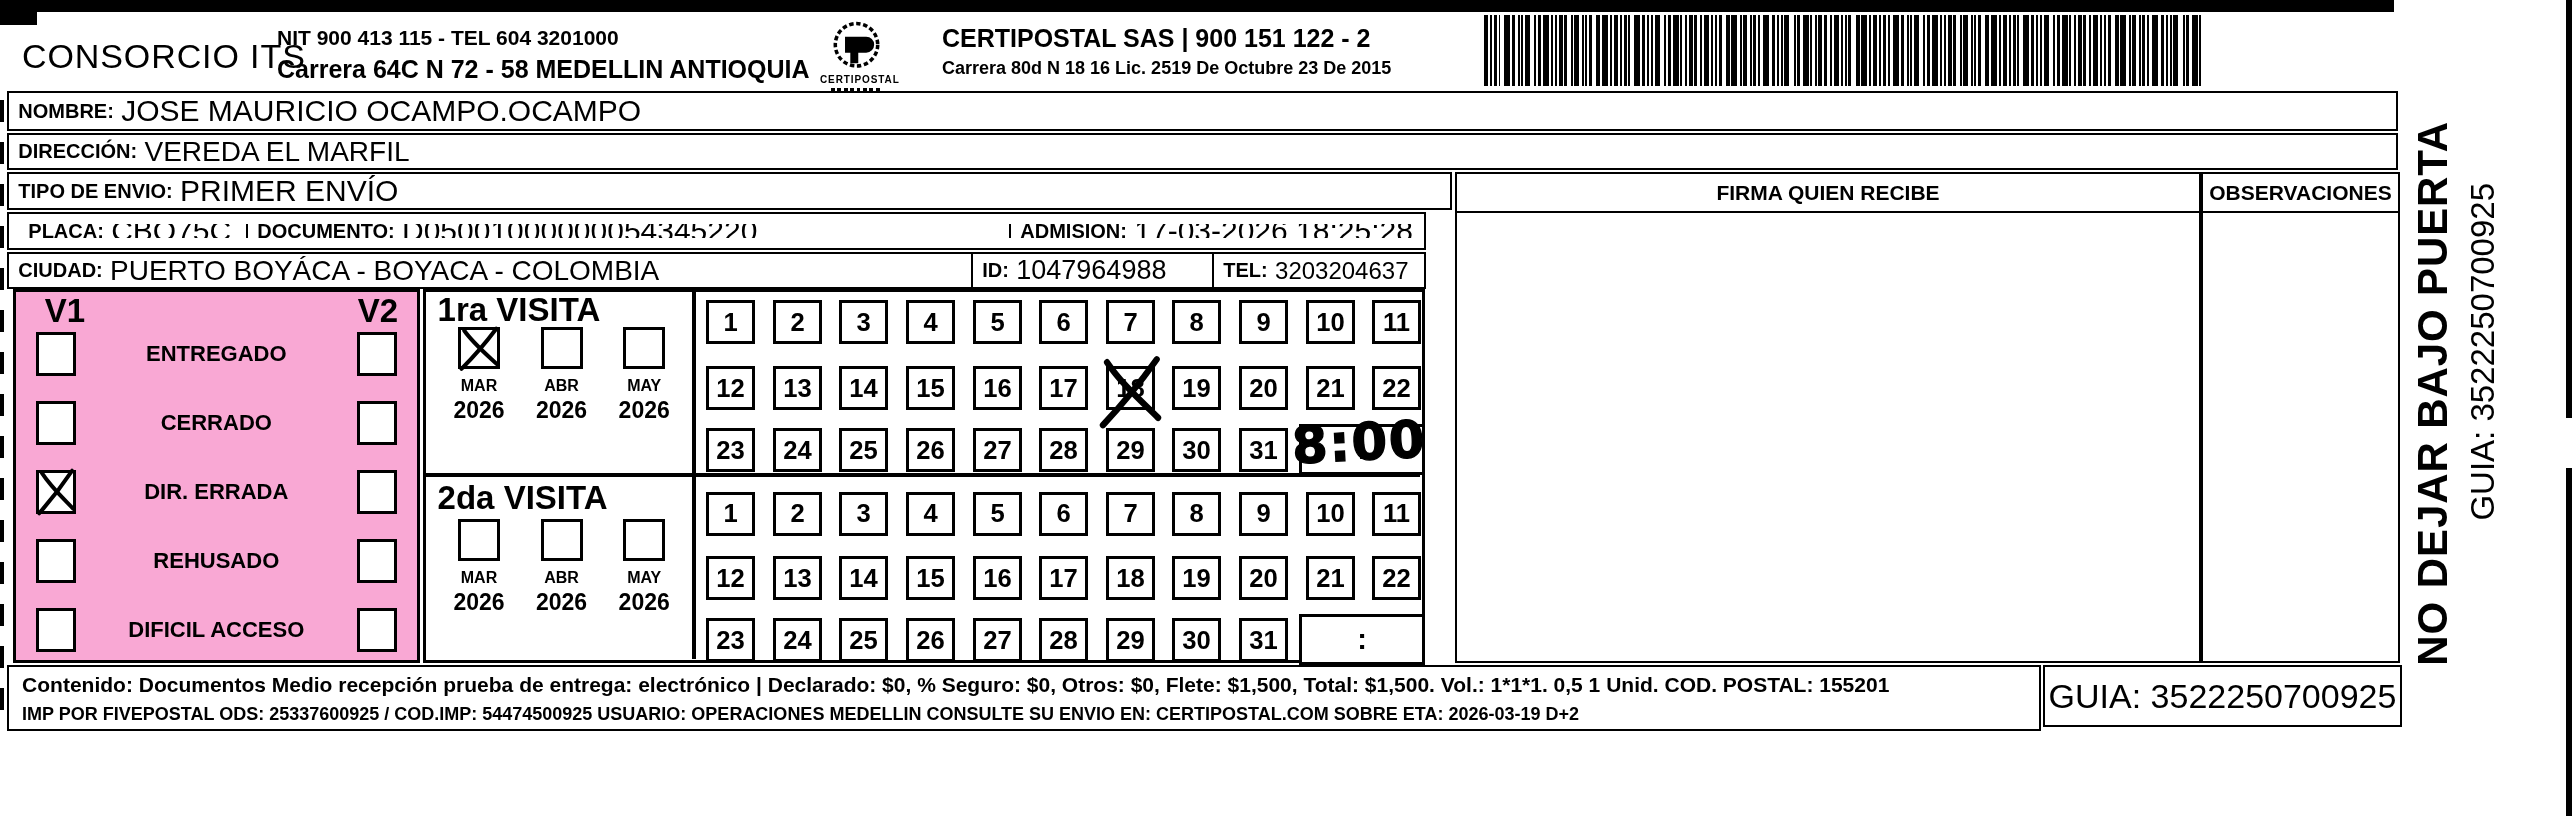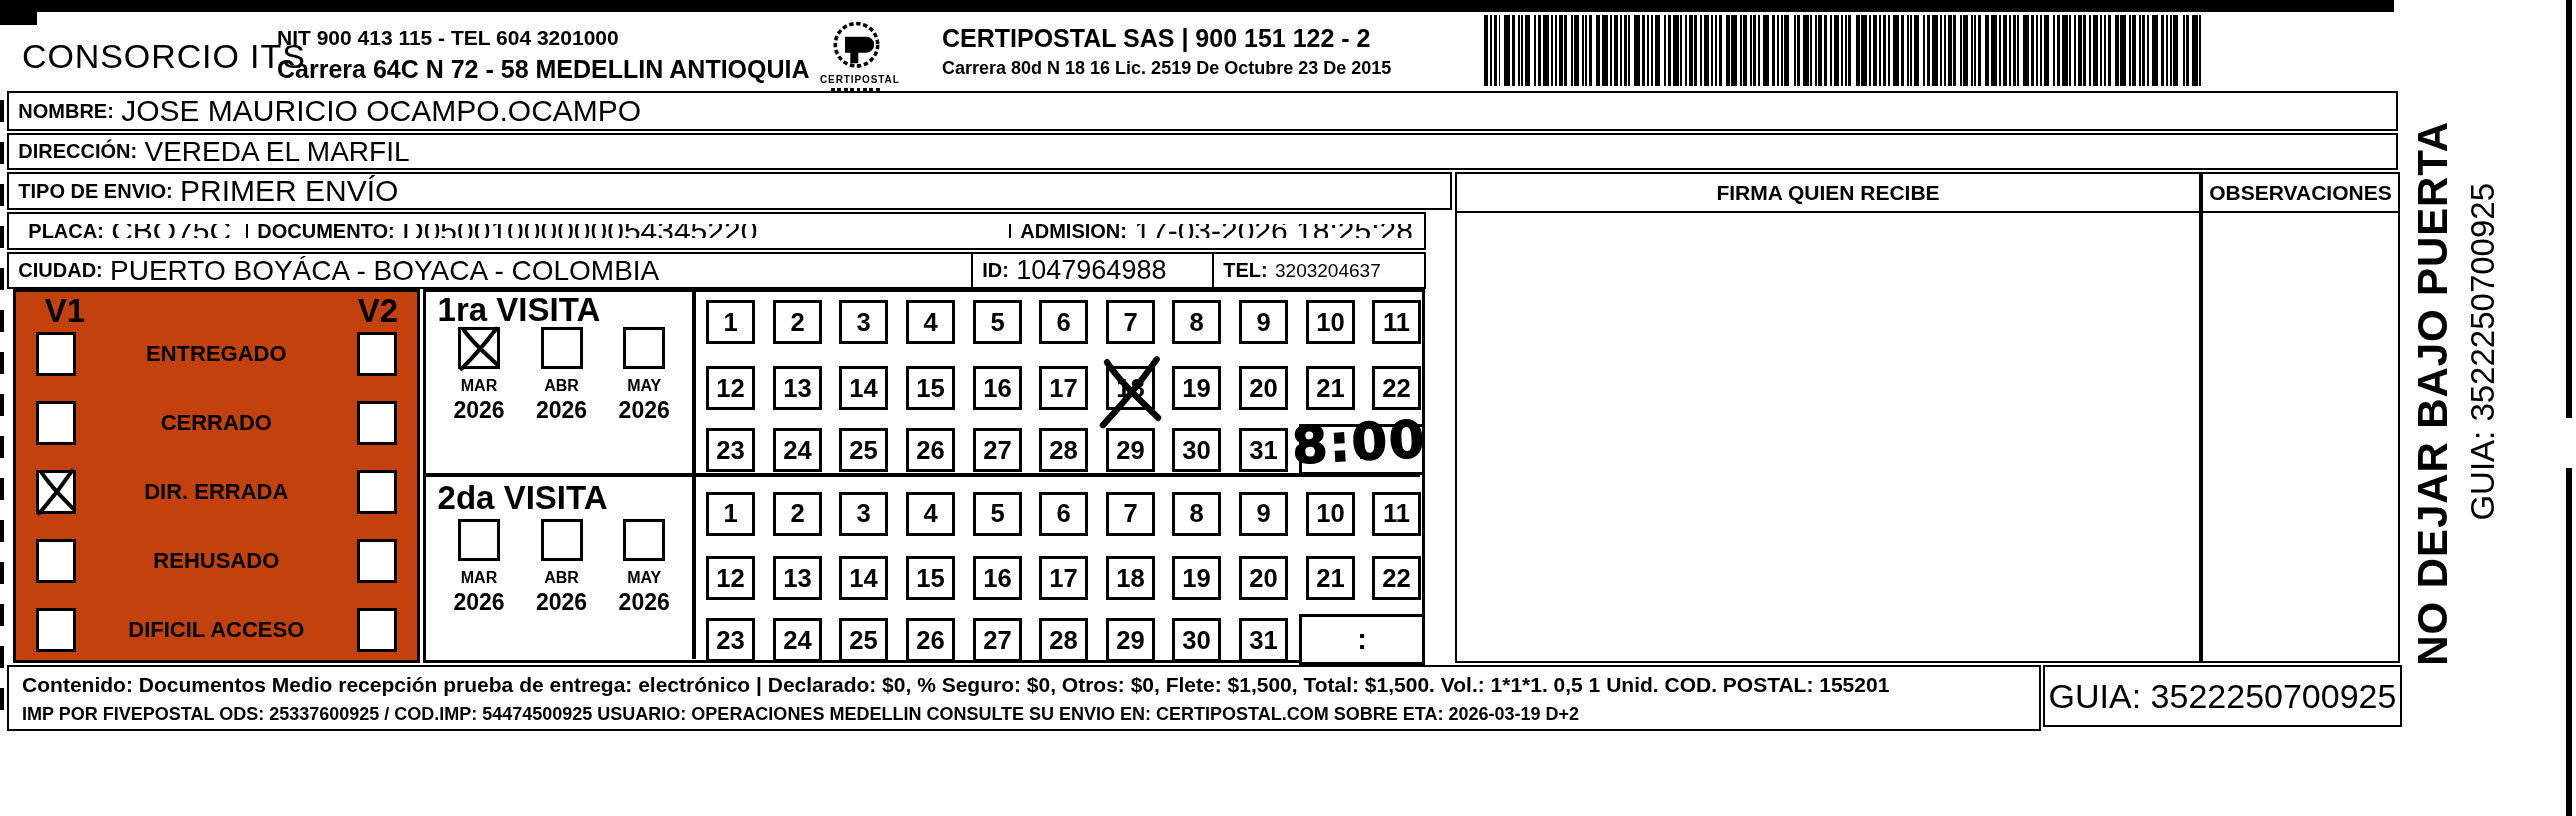--- a/index.html
+++ b/index.html
@@ -36,21 +36,21 @@
   .row-tipo{left:7.3px;top:172px;width:1445px;height:38px;}
   .row-placa{left:7.3px;top:212px;width:1419px;height:38px;}
   .row-ciudad{left:7.3px;top:252px;width:1419px;height:37px;}
   
   .panel{border:2.7px solid #000;background:#fff;}
   .panel-firma{left:1455px;top:172px;width:746px;height:491px;}
   .panel-obs{left:2201px;top:172px;width:199px;height:491px;}
   .panel-header{height:37px;border-bottom:2.7px solid #000;display:flex;align-items:center;
     justify-content:center;font-weight:bold;font-size:21px;white-space:nowrap;}
   
-  .status-box{left:12.8px;top:289px;width:407px;height:374px;border:3.7px solid #000;background:#c2410c;}
+  .status-box{left:12.8px;top:289px;width:407px;height:374px;border:3.7px solid #000;background:#f9a8d4;}
   .vhead{position:absolute;top:0px;font-size:33px;font-weight:bold;}
   .vhead-1{left:29px;} .vhead-2{left:342px;}
   #status-rows{position:absolute;left:0;top:35px;right:0;bottom:3.7px;display:flex;
     flex-direction:column;justify-content:space-between;}
   .status-row{display:grid;grid-template-columns:80px 1fr 80px;align-items:center;height:53px;}
   .cbx{width:40px;height:44px;border:3.7px solid #000;background:#fff;position:relative;
     box-sizing:border-box;margin:0 auto;}
   .status-label{text-align:center;font-weight:bold;font-size:22px;white-space:nowrap;}
   .xmark{position:absolute;left:-12%;top:-12%;width:124%;height:124%;overflow:visible;}
   
@@ -290,21 +290,21 @@
     <div class="cell" style="width:962px;">
       <span class="lbl">CIUDAD:</span>
       <span class="val" style="font-size:28px;">PUERTO BOYÁCA - BOYACA - COLOMBIA</span>
     </div>
     <div class="cell" style="width:241px;">
       <span class="lbl">ID:</span>
       <span class="val" style="font-size:27px;">1047964988</span>
     </div>
     <div class="cell" style="flex:1;">
       <span class="lbl">TEL:</span>
-      <span class="val" style="font-size:19px;">3203204637</span>
+      <span class="val" style="font-size:24px;">3203204637</span>
     </div>
   </div>
 
   <div class="abs status-box">
     <div class="vhead vhead-1">V1</div>
     <div class="vhead vhead-2">V2</div>
     <div id="status-rows">
         <div class="status-row">
           <div class="cbx"></div>
           <div class="status-label">ENTREGADO</div>

